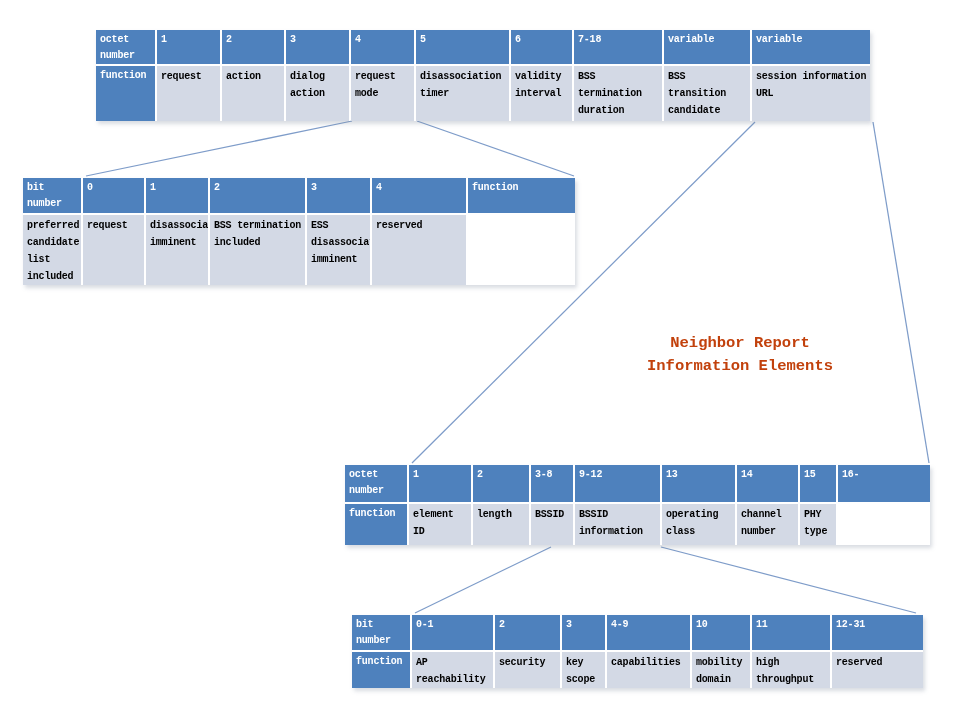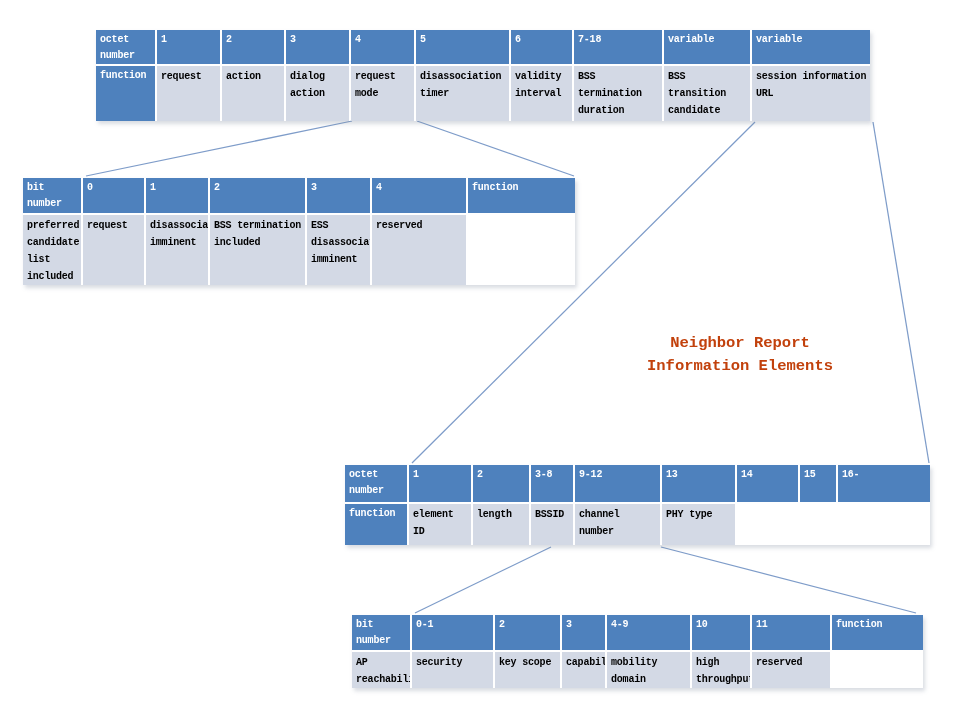--- a/index.html
+++ b/index.html
@@ -89,32 +89,35 @@
       <div class="cell hdr">3-8</div>
       <div class="cell hdr">9-12</div>
       <div class="cell hdr">13</div>
       <div class="cell hdr">14</div>
       <div class="cell hdr">15</div>
       <div class="cell hdr">16-</div>
       <div class="cell hdr">function</div>
       <div class="cell body">element ID</div>
       <div class="cell body">length</div>
       <div class="cell body">BSSID</div>
+      <div class="cell body">BSSID information</div>
+      <div class="cell body">operating class</div>
       <div class="cell body">channel number</div>
       <div class="cell body">PHY type</div>
     </div>
 
   <div class="tbl" style="left: 352px; top: 615px; grid-template-columns: 58px 81px 65px 43px 83px 58px 78px 91px; grid-template-rows: 35px 36px;">
       <div class="cell hdr">bit number</div>
       <div class="cell hdr">0-1</div>
       <div class="cell hdr">2</div>
       <div class="cell hdr">3</div>
       <div class="cell hdr">4-9</div>
       <div class="cell hdr">10</div>
       <div class="cell hdr">11</div>
+      <div class="cell hdr">12-31</div>
       <div class="cell hdr">function</div>
       <div class="cell body">AP reachability</div>
       <div class="cell body">security</div>
       <div class="cell body">key scope</div>
       <div class="cell body">capabilities</div>
       <div class="cell body">mobility domain</div>
       <div class="cell body">high throughput</div>
       <div class="cell body">reserved</div>
     </div>
 

